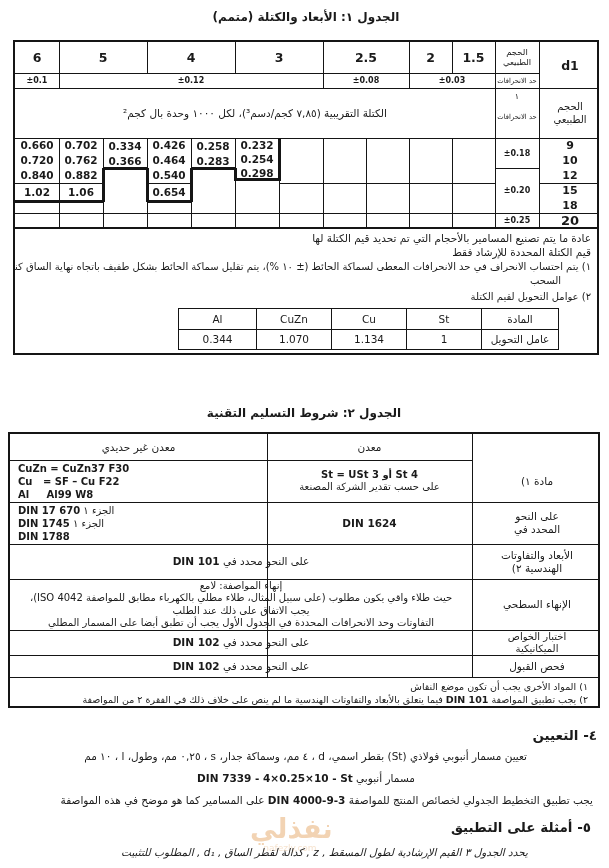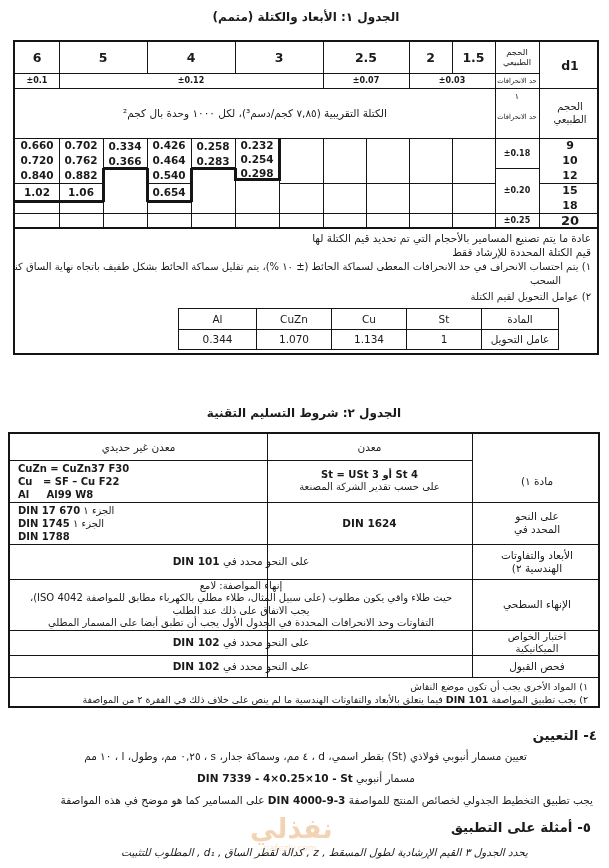--- a/index.html
+++ b/index.html
@@ -88,21 +88,21 @@
     <div class="tc hdrnum" style="left:220px;top:0;width:88px;height:31px;">3</div>
     <div class="tc hdrnum" style="left:308px;top:0;width:86px;height:31px;">2.5</div>
     <div class="tc hdrnum" style="left:394px;top:0;width:43px;height:31px;">2</div>
     <div class="tc hdrnum" style="left:437px;top:0;width:43px;height:31px;">1.5</div>
     <div class="tc small-ar" style="left:480px;top:0;width:44px;height:31px;">الحجم
 الطبيعي</div>
     <div class="tc hdrnum" style="left:524px;top:0;width:62px;height:46px;">d1</div>
 
     <div class="tc tol" style="left:0;top:31px;width:44px;height:15px;">±0.1</div>
     <div class="tc tol" style="left:44px;top:31px;width:264px;height:15px;">±0.12</div>
-    <div class="tc tol" style="left:308px;top:31px;width:86px;height:15px;">±0.07</div>
+    <div class="tc tol" style="left:308px;top:31px;width:86px;height:15px;">±0.08</div>
     <div class="tc tol" style="left:394px;top:31px;width:86px;height:15px;">±0.03</div>
     <div class="tc tiny-ar" style="left:480px;top:31px;width:44px;height:15px;">حد الانحرافات</div>
 
     <div class="tc ar" style="left:0;top:46px;width:480px;height:50px;font-size:10.5px;">الكتلة التقريبية (٧,٨٥ كجم/دسم³)، لكل ١٠٠٠ وحدة بال كجم²</div>
     <div class="tc" style="left:480px;top:48px;width:44px;height:12px;font-size:8px;">١</div>
     <div class="tc tiny-ar" style="left:480px;top:60px;width:44px;height:30px;">حد الانحرافات</div>
     <div class="tc" style="left:524px;top:46px;width:62px;height:50px;font-size:10px;line-height:13px;">الحجم
 الطبيعي</div>
 
     <div class="tc num" style="left:0;top:96px;width:44px;height:45px;">0.660

